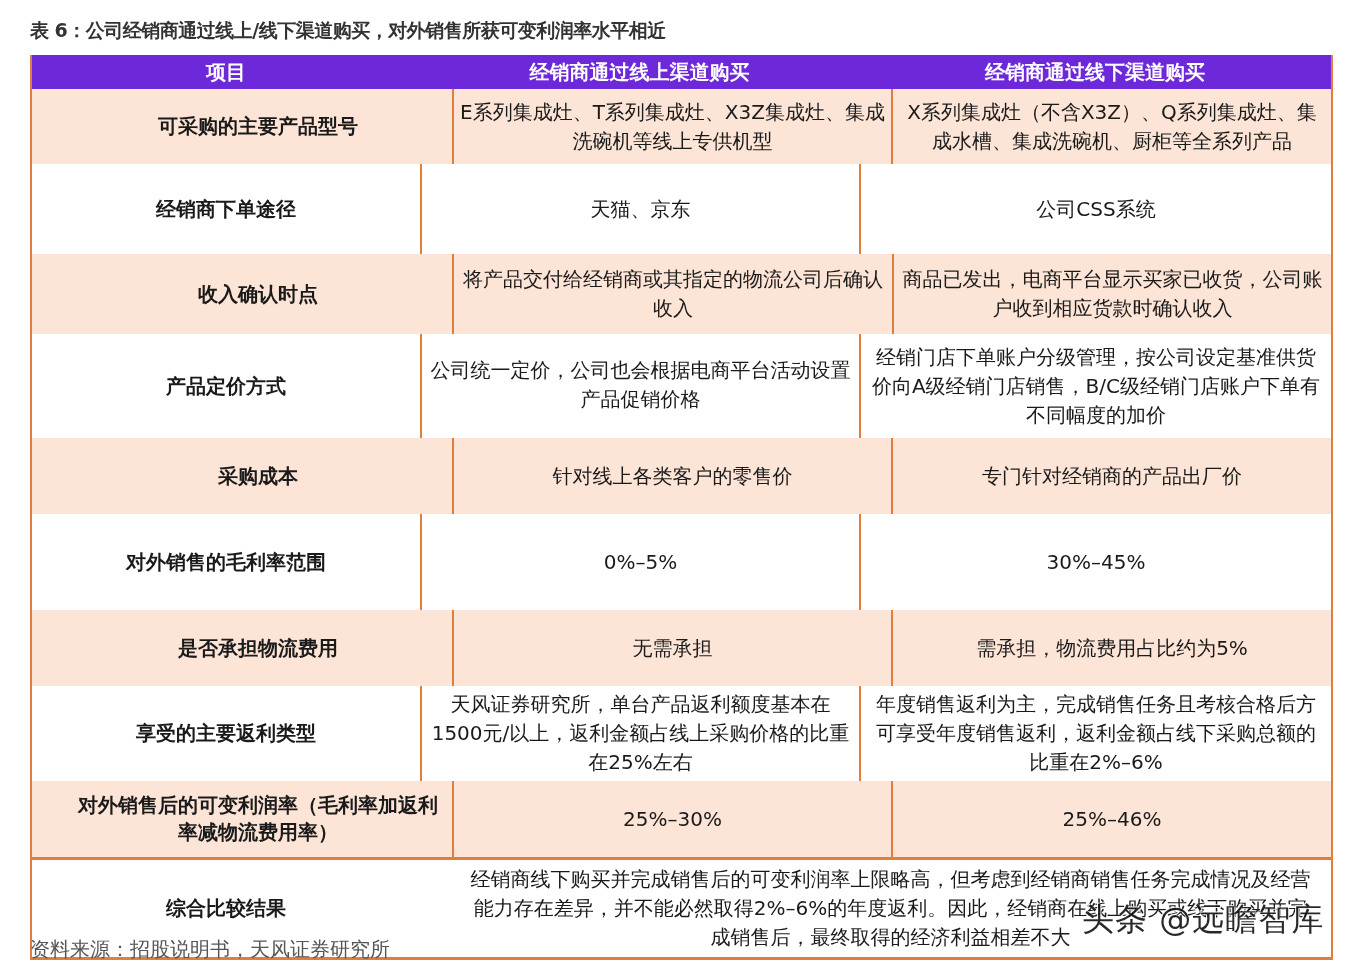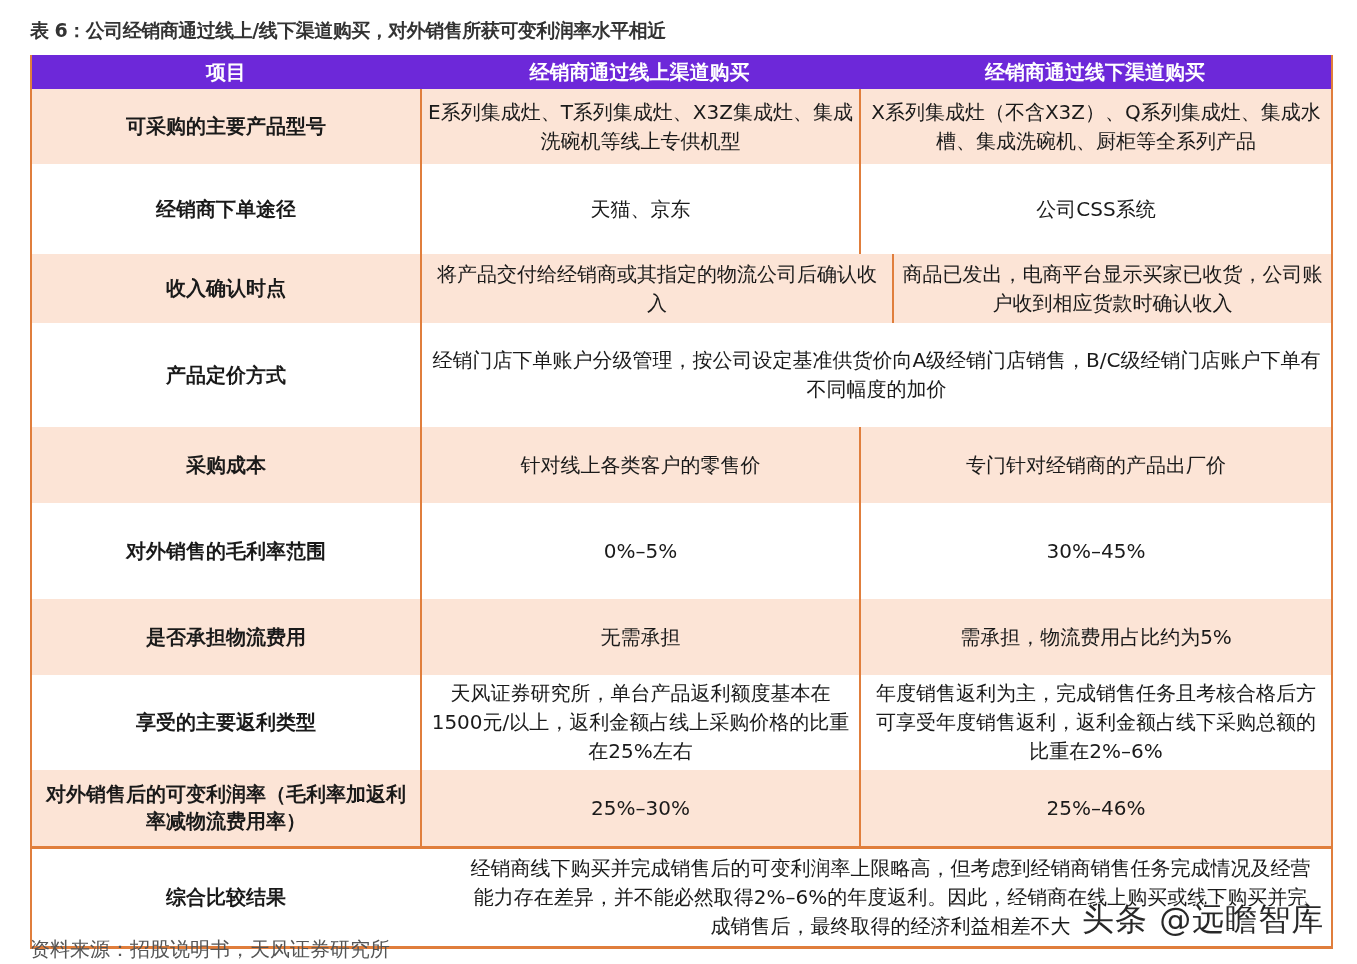--- a/index.html
+++ b/index.html
@@ -5,21 +5,21 @@
   html, body { margin:0; padding:0; background:#ffffff; }
   body { width:1357px; height:964px; position:relative; overflow:hidden;
          font-family:"DejaVu Sans","Liberation Sans",sans-serif; color:#1a1a1a; }
   .caption { position:absolute; left:30px; top:18px; font-size:19px; font-weight:bold;
              color:#333333; letter-spacing:-0.5px; white-space:nowrap; }
   .tbl { position:absolute; left:30px; top:55px; width:1303px;
          border-left:2px solid #E07E3C; border-right:2px solid #E07E3C;
          border-bottom:3px solid #E07E3C; box-sizing:border-box; }
   .row { display:flex; width:100%; box-sizing:border-box; }
   .row.head { background:#6d28d9; height:34px; color:#ffffff; font-weight:bold; font-size:20px; }
-  .row.shade { background:#FCE4D6; }
+  .row.shade { background:#FCE4D6;padding-left:32px; }
   .row.plain { background:#ffffff; }
   .row.summary { border-top:3px solid #E07E3C; }
   .cell { display:flex; align-items:center; justify-content:center; text-align:center;
           box-sizing:border-box; padding:0 6px; font-size:20px; line-height:29px; }
   .c1 { width:388px; font-weight:bold; font-size:20px; }
   .c2 { width:439px; border-left:2px solid #E07E3C; }
   .c3 { flex:1; border-left:2px solid #E07E3C; }
   .head .cell { border-left:none; font-size:20px; }
   .c23 { flex:1; border-left:none; padding-left:50px; padding-right:20px; }
   .source { position:absolute; left:30px; top:936px; font-size:20px; color:#555555; white-space:nowrap; }
@@ -44,28 +44,29 @@
     <div class="cell c2">E系列集成灶、T系列集成灶、X3Z集成灶、集成洗碗机等线上专供机型</div>
     <div class="cell c3">X系列集成灶（不含X3Z）、Q系列集成灶、集成水槽、集成洗碗机、厨柜等全系列产品</div>
   </div>
 
   <div class="row plain" style="height:90px">
     <div class="cell c1">经销商下单途径</div>
     <div class="cell c2">天猫、京东</div>
     <div class="cell c3">公司CSS系统</div>
   </div>
 
-  <div class="row shade" style="height:69px">
+  <div class="row shade" style="height:80px">
     <div class="cell c1">收入确认时点</div>
     <div class="cell c3">将产品交付给经销商或其指定的物流公司后确认收入</div>
     <div class="cell c2">商品已发出，电商平台显示买家已收货，公司账户收到相应货款时确认收入</div>
   </div>
 
   <div class="row plain" style="height:104px">
     <div class="cell c1">产品定价方式</div>
+    <div class="cell c2" style="align-items:flex-start;padding-top:22px">公司统一定价，公司也会根据电商平台活动设置产品促销价格</div>
     <div class="cell c3">经销门店下单账户分级管理，按公司设定基准供货价向A级经销门店销售，B/C级经销门店账户下单有不同幅度的加价</div>
   </div>
 
   <div class="row shade" style="height:76px">
     <div class="cell c1">采购成本</div>
     <div class="cell c2">针对线上各类客户的零售价</div>
     <div class="cell c3">专门针对经销商的产品出厂价</div>
   </div>
 
   <div class="row plain" style="height:96px">

